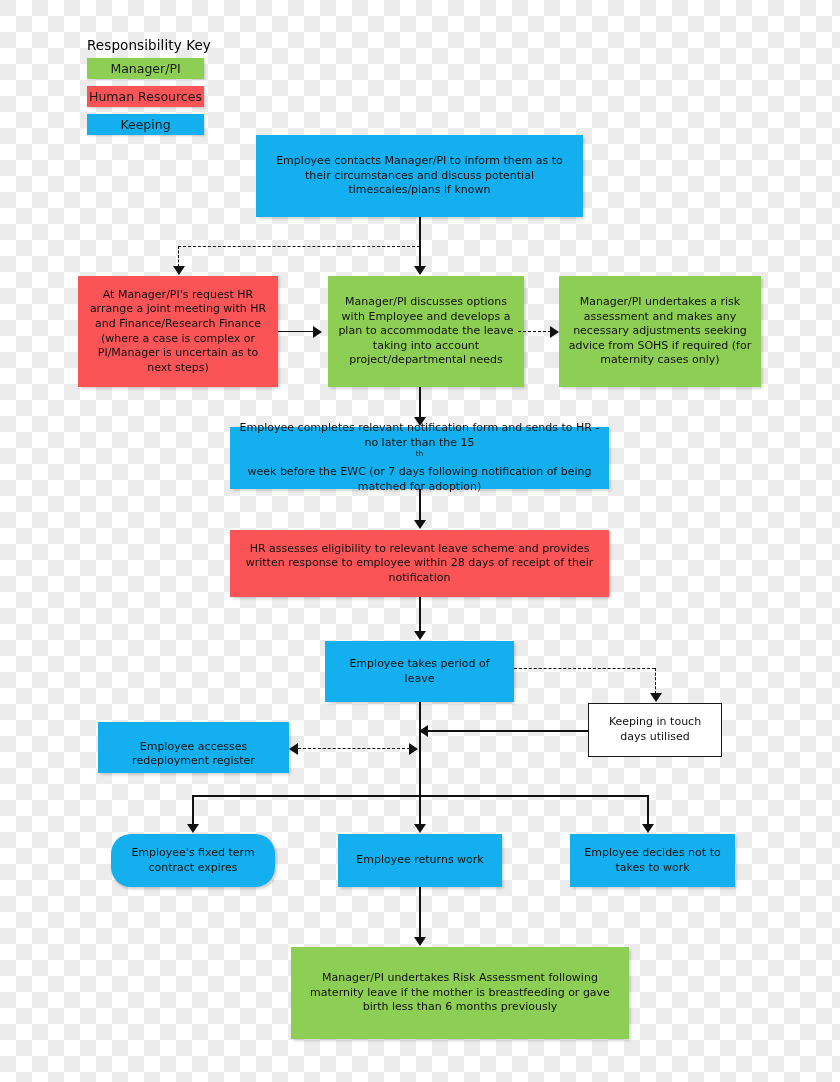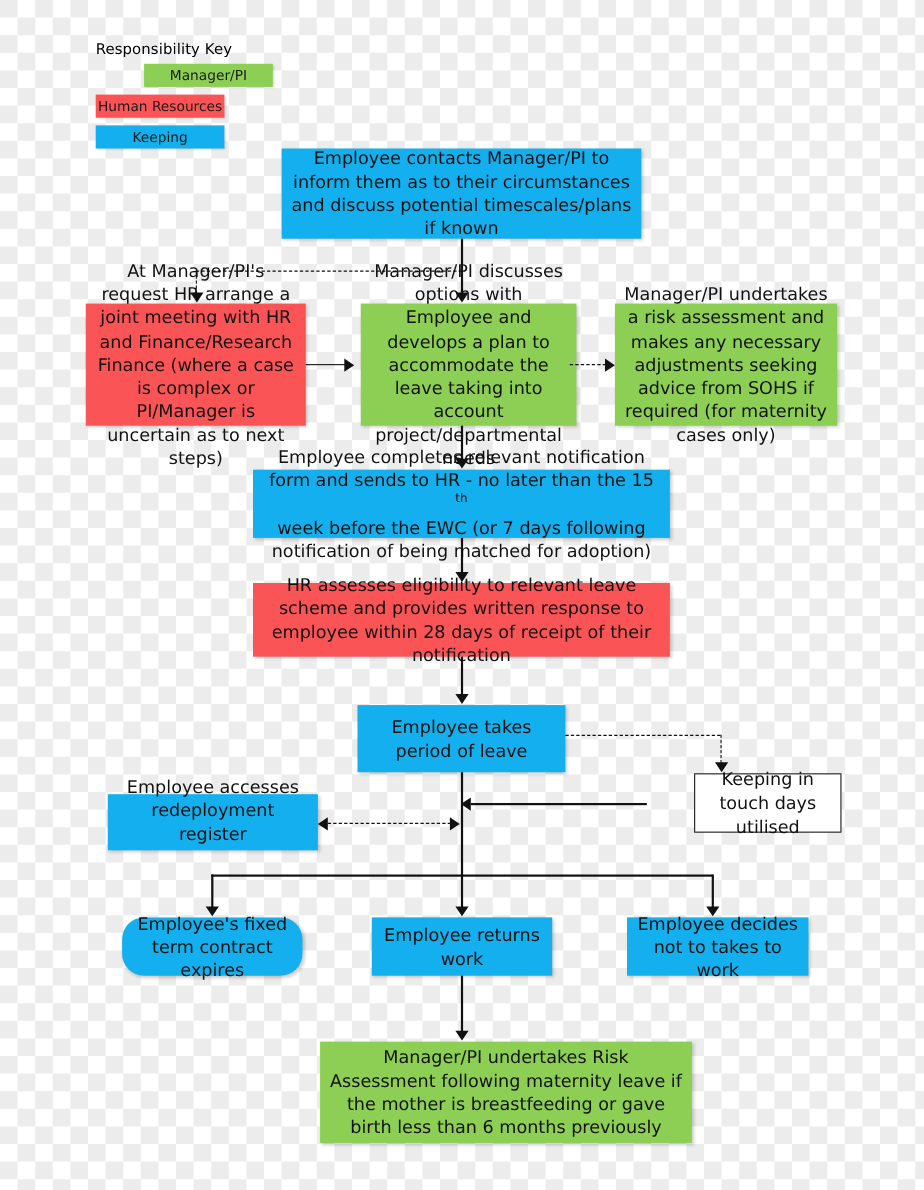--- a/index.html
+++ b/index.html
@@ -35,43 +35,42 @@
     display: flex;
     align-items: center;
     justify-content: center;
     font-size: 12.5px;
     color: #1a1a1a;
     box-shadow: 1px 1px 2px rgba(0,0,0,0.18);
     box-sizing: border-box;
     text-align: center;
     line-height: 1.05;
   }
-  #legend-manager  { top: 58px; margin-left: 44px;  }
+  #legend-manager  { top: 58px;  }
   #legend-hr       { top: 86px;  }
   #legend-employee { top: 114px; }
 
   
   .node {
     position: absolute;
     box-sizing: border-box;
     display: flex;
     align-items: center;
     justify-content: center;
     text-align: center;
     color: #111111;
-    font-size: 16px;
+    font-size: 11px;
     line-height: 1.33;
     padding: 4px 8px;
     box-shadow: 1.5px 1.5px 3px rgba(0,0,0,0.20);
   }
   .node.plain {
     background: #ffffff;
     border: 1.4px solid #1a1a1a;
     box-shadow: none;
-    margin-left: 43px;
   }
   .node span { display: block; width: 100%; }
   sup { font-size: 0.68em; vertical-align: super; line-height: 0; }
 
   
   #n-contact      { left: 256px; top: 135px; width: 327px; height: 82px; }
   #n-hrjoint      { left: 78px;  top: 276px; width: 200px; height: 111px; align-items: center; }
   #n-discuss      { left: 328px; top: 276px; width: 196px; height: 111px; }
   #n-risk         { left: 559px; top: 276px; width: 202px; height: 111px; }
   #n-notify       { left: 230px; top: 427px; width: 379px; height: 62px; }

